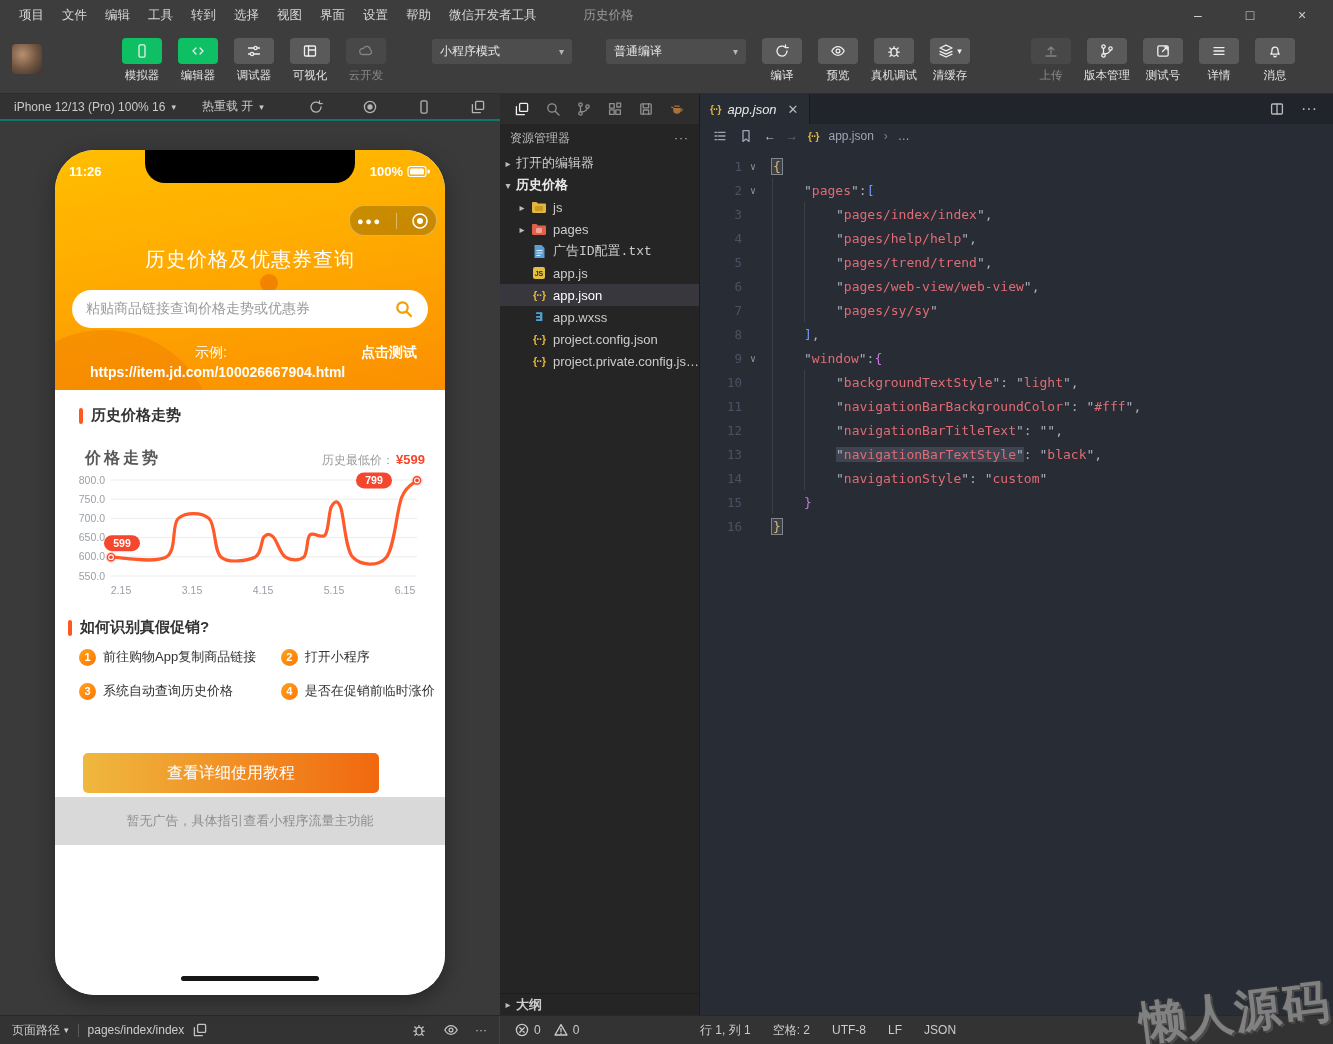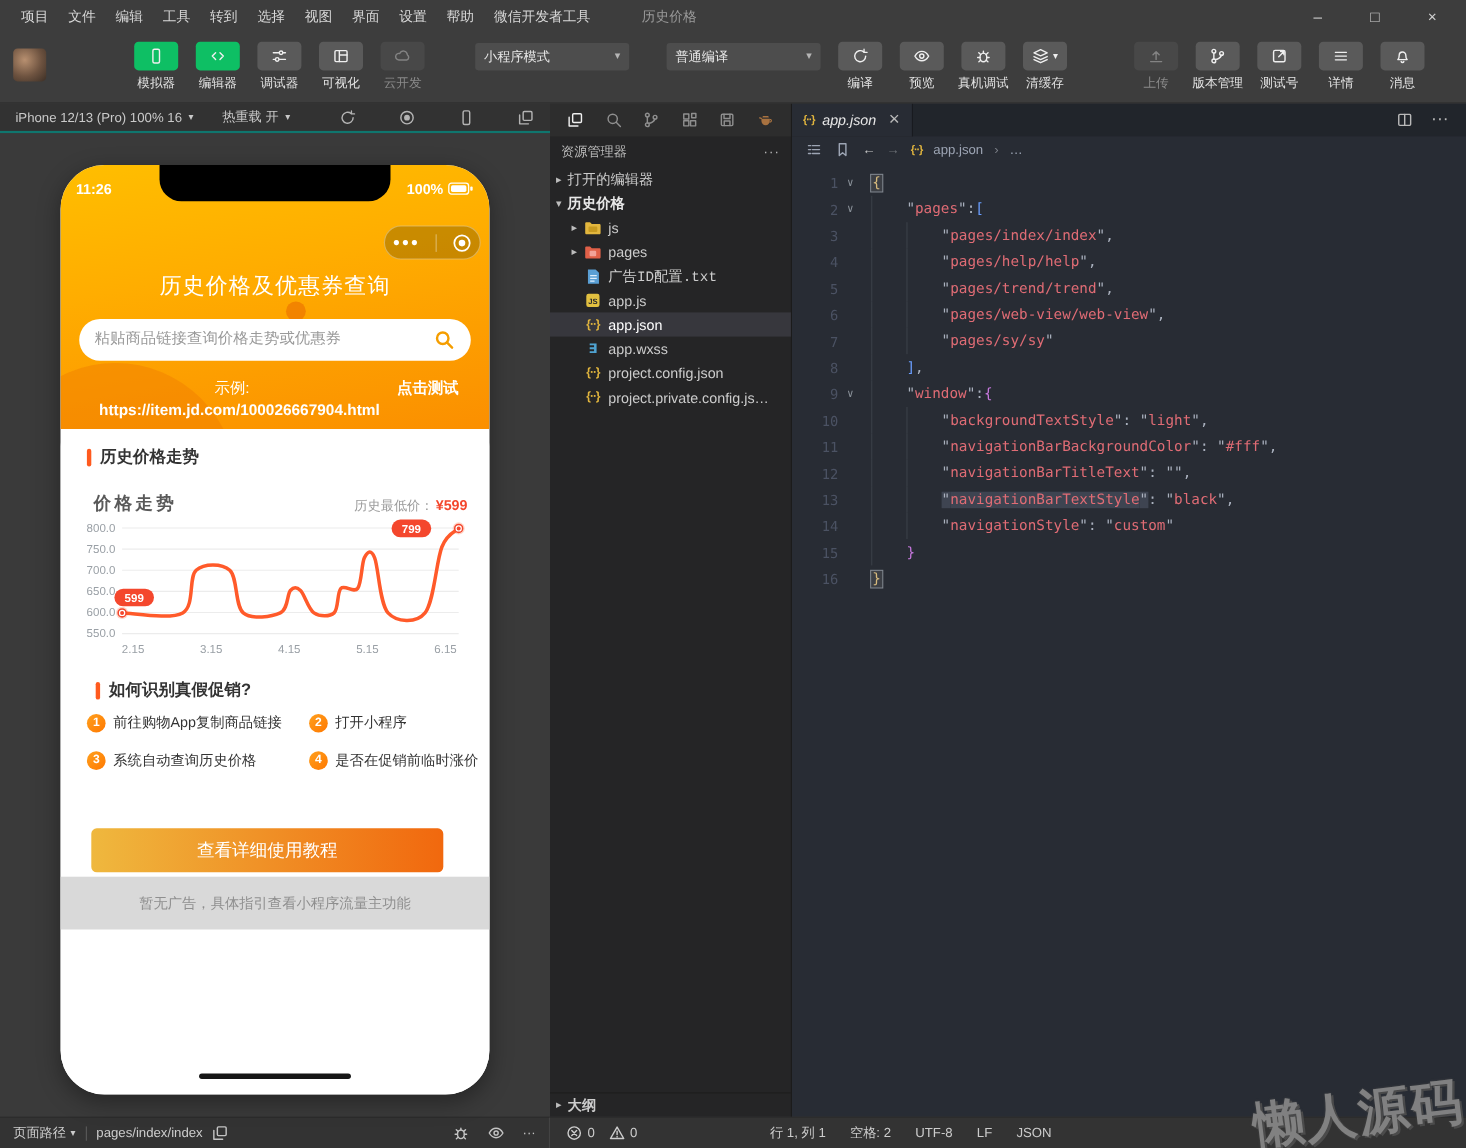--- a/index.html
+++ b/index.html
@@ -52,30 +52,30 @@
   #ph-url{position:absolute;top:214px;left:35px;color:#fff;font-size:14px;font-weight:bold}
   
   #ph-card{position:absolute;top:240px;left:0;right:0;bottom:0;background:#fff;border-radius:16px 16px 0 0}
   .sec{display:flex;align-items:center;gap:8px;font-size:15px;font-weight:bold;color:#333}
   .sec .bar{width:4px;height:16px;background:#ff5a1e;border-radius:2px}
   #sec1{position:absolute;top:16px;left:24px}
   #chart-title{position:absolute;top:58px;left:30px;font-size:16px;font-weight:bold;color:#595959;letter-spacing:3px}
   #chart-note{position:absolute;top:62px;right:20px;font-size:12px;color:#9b9b9b}
   #chart-note b{color:#f4472d;font-size:13px;margin-left:2px}
   #chartwrap{position:absolute;top:80px;left:16px;width:360px;height:135px}
-  #sec2{position:absolute;top:228px;left:32px}
+  #sec2{position:absolute;top:228px;left:13px}
   #steps{position:absolute;top:258px;left:24px;width:348px;display:grid;grid-template-columns:58% 42%;row-gap:16px}
   .step{display:flex;align-items:center;gap:7px;font-size:13px;color:#333;white-space:nowrap}
   .stepnum{width:17px;height:17px;border-radius:50%;background:linear-gradient(135deg,#ffa01e,#ff7800);color:#fff;font-size:11px;font-weight:bold;display:flex;align-items:center;justify-content:center;flex:none}
-  #cta{position:absolute;top:363px;left:28px;width:320px;height:40px;border-radius:5px;border:0;
+  #cta{position:absolute;top:363px;left:28px;width:296px;height:40px;border-radius:5px;border:0;
     background:linear-gradient(90deg,#efb83e,#f1680e);color:#fff;font-size:16px;font-family:inherit;cursor:pointer}
   #adstrip{position:absolute;top:407px;left:0;right:0;height:48px;background:#d9d9d9;display:flex;align-items:center;justify-content:center;color:#8f8f8f;font-size:13px}
   #homebar{position:absolute;bottom:14px;left:50%;transform:translateX(-50%);width:138px;height:5px;border-radius:3px;background:#161616}
   
-  #explorer{width:220px;background:#252526;display:flex;flex-direction:column;border-right:1px solid #1b1b1b}
+  #explorer{width:200px;background:#252526;display:flex;flex-direction:column;border-right:1px solid #1b1b1b}
   #expstrip{height:30px;background:#2d2d2d;display:flex;align-items:center;justify-content:space-around;padding:0 6px}
   .stripico{color:#8f8f8f;display:flex;cursor:pointer}
   .stripico.active{color:#f0f0f0}
   .stripico.tea{color:#a87240}
   #exphead{height:28px;display:flex;align-items:center;color:#bbbbbb;font-size:12px;padding:0 10px}
   #exphead .more{margin-left:auto;color:#bdbdbd;letter-spacing:1px;cursor:pointer}
   .trow{height:22px;display:flex;align-items:center;color:#cccccc;font-size:13px;cursor:pointer;white-space:nowrap;overflow:hidden}
   .trow .twisty{width:16px;text-align:center;color:#bdbdbd;font-size:10px;flex:none}
   .trow .ticon{width:18px;display:flex;justify-content:center;margin-right:5px;flex:none}
   .trow.selected{background:#37373d;color:#fff}

